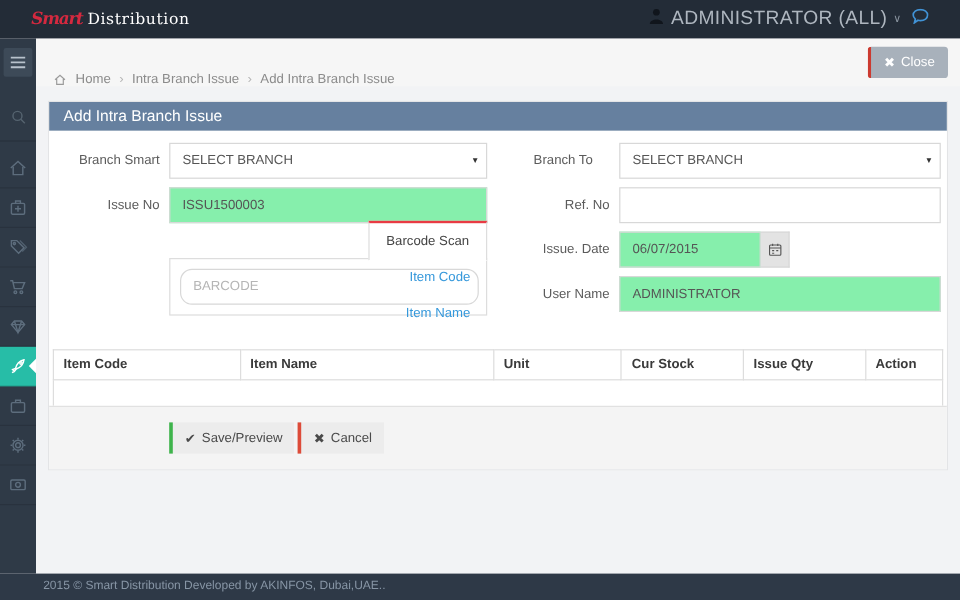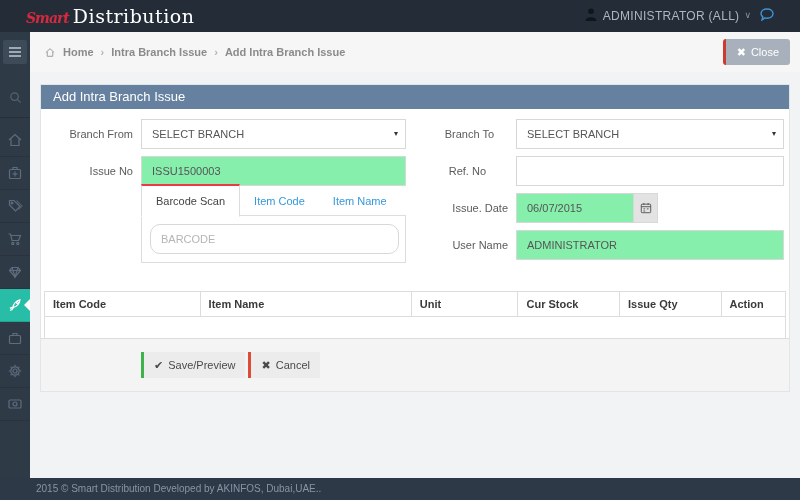--- a/index.html
+++ b/index.html
@@ -3,59 +3,59 @@
 <meta charset="utf-8">
 <style>
   * { margin:0; padding:0; box-sizing:border-box; }
   html,body { width:800px; height:500px; }
   body { font-family:"Liberation Sans", sans-serif; background:#f2f3f5; position:relative; overflow:hidden; }
 
   
   .navbar { position:absolute; left:0; top:0; width:800px; height:32px; background:#232c37; z-index:30; }
   .logo { position:absolute; left:26px; top:0; height:32px; line-height:32px; white-space:nowrap; }
   .logo-primary { font-family:"DejaVu Serif", serif; font-style:italic; font-weight:bold; font-size:14px; color:#d4293f; letter-spacing:-1px; }
-  .logo-secondary { font-family:"DejaVu Serif", serif; font-size:19px; color:#ffffff; margin-left:4px; letter-spacing:0.5px; }
+  .logo-secondary { font-family:"DejaVu Serif", serif; font-size:13px; color:#ffffff; margin-left:4px; letter-spacing:0.5px; }
   .user-area { position:absolute; right:26px; top:0; height:32px; display:flex; align-items:center; gap:5px; cursor:pointer; }
-  .user-label { color:#aeb6bf; font-size:12px; letter-spacing:0.3px; }
+  .user-label { color:#aeb6bf; font-size:16px; letter-spacing:0.3px; }
   .chevron { color:#8b95a0; font-size:9px; margin-top:-3px; }
 
   
   .sidebar { position:absolute; left:0; top:32px; width:30px; height:446px; background:#2f3a47; z-index:20; }
   .hamburger-box { width:24px; height:24px; margin:8px auto 14px auto; background:#3d4a58; border-radius:2px; display:flex; align-items:center; justify-content:center; cursor:pointer; }
   .side-item { width:30px; height:33px; display:flex; align-items:center; justify-content:center; cursor:pointer; border-bottom:1px solid rgba(0,0,0,0.12); position:relative; }
   .side-item.search-item { height:40px; margin-bottom:6px; border-bottom:1px solid rgba(0,0,0,0.18); }
   .side-item.active { background:#27bda7; }
   .side-item.active .notch { position:absolute; right:0; top:50%; margin-top:-6px; width:0; height:0; border-top:6px solid transparent; border-bottom:6px solid transparent; border-right:6px solid #ffffff; }
   .side-item svg { display:block; }
 
   
   .main { position:absolute; left:30px; top:32px; width:770px; height:446px; background:#f2f3f5; }
 
   .breadcrumb-bar { position:absolute; left:0; top:0; width:770px; height:40px; background:#f6f6f6; }
-  .breadcrumb { position:absolute; left:14px; top:0; height:40px; display:flex; align-items:center; gap:7px; font-size:11px; color:#8b8b8b;font-weight:bold; }
+  .breadcrumb { position:absolute; left:14px; top:0; height:40px; display:flex; align-items:flex-end; gap:7px; font-size:11px; color:#8b8b8b; }
   .crumb-link { cursor:pointer; }
   .crumb-sep { color:#b5b5b5; font-size:11px; }
   .close-btn { position:absolute; right:10px; top:7px; height:26px; background:#a8b1bb; border:none; border-left:3px solid #cc3a30; border-radius:3px; color:#ffffff; font-size:11px; padding:0 11px; cursor:pointer; display:flex; align-items:center; gap:5px; font-family:"Liberation Sans", sans-serif; }
 
   
   .panel { position:absolute; left:10px; top:52px; width:750px; background:#ffffff; border:1px solid #e3e4e6; }
   .panel-heading { height:24px; background:#66809f; color:#ffffff; font-size:13px; line-height:24px; padding-left:12px; }
   .panel-body { position:relative; height:229px; background:#ffffff; }
   .panel-footer { height:53px; background:#f4f4f4; border-top:1px solid #dddddd; display:flex; align-items:center; }
 
   .field-label { position:absolute; width:92px; text-align:right; font-size:11px; color:#5b5b5b; }
   .select-box { position:absolute; height:30px; background:#ffffff; border:1px solid #d8d8d8; font-size:11px; color:#555555; line-height:28px; padding:0 22px 0 10px; cursor:pointer; }
   .select-caret { position:absolute; right:7px; top:0; line-height:28px; font-size:8px; color:#333333; }
   .txt-input { position:absolute; height:30px; border:1px solid #d8d8d8; font-size:11px; color:#555555; padding:0 10px; font-family:"Liberation Sans", sans-serif; background:#ffffff; }
   .txt-input.readonly { background:#86efac; }
   .txt-input::placeholder { color:#b5b5b5; }
   .date-addon { position:absolute; width:24px; height:30px; background:#e3e3e3; border:1px solid #d8d8d8; border-left:none; display:flex; align-items:center; justify-content:center; cursor:pointer; }
 
   
-  .tab-strip { position:absolute; left:100px; top:75px; width:265px; height:32px; display:flex; align-items:flex-end; z-index:2; }
+  .tab-strip { position:absolute; left:100px; top:75px; width:265px; height:32px; display:flex; align-items:flex-end; z-index:2;flex-direction:column; }
   .tab { font-size:11px; padding:9px 14px 9px 14px; cursor:pointer; }
   .tab.active { background:#ffffff; border:1px solid #dddddd; border-top:2px solid #e83b44; border-bottom:1px solid #ffffff; color:#444444; margin-bottom:-1px; }
   .tab.link { color:#3598db; }
   .tab-content { position:absolute; left:100px; top:106px; width:265px; height:48px; border:1px solid #dddddd; background:#ffffff; z-index:1; }
   .tab-content .txt-input { left:8px; top:8px; width:249px; height:30px;border-radius:10px; }
 
   
   .item-table { position:absolute; left:3px; top:182px; width:742px; border-collapse:collapse; }
   .item-table th { border:1px solid #dddddd; font-size:11px; color:#3a3a3a; text-align:left; padding:6px 8px; font-weight:bold; background:#ffffff; }
   .item-table td.empty { height:21px; border-left:1px solid #dddddd; border-right:1px solid #dddddd; }
@@ -210,36 +210,36 @@
       <span>✖</span>
       <span>Close</span>
     </button>
   </div>
 
   <div class="panel">
     <div class="panel-heading">Add Intra Branch Issue</div>
 
     <div class="panel-body">
 
-      <label class="field-label" style="left:0; top:19px;">Branch From</label>
+      <label class="field-label" style="left:0; top:19px;">Branch Smart</label>
       <div class="select-box" style="left:100px; top:10px; width:265px;">
         <span>SELECT BRANCH</span>
         <span class="select-caret">▾</span>
       </div>
 
       <label class="field-label" style="left:361px; top:19px;">Branch To</label>
       <div class="select-box" style="left:475px; top:10px; width:268px;">
         <span>SELECT BRANCH</span>
         <span class="select-caret">▾</span>
       </div>
 
       <label class="field-label" style="left:0; top:56px;">Issue No</label>
       <input class="txt-input readonly" style="left: 100px; top: 47px; width: 265px;" readonly="" value="ISSU1500003">
 
-      <label class="field-label" style="left:353px; top:56px;">Ref. No</label>
+      <label class="field-label" style="left:375px; top:56px;">Ref. No</label>
       <input class="txt-input" style="left: 475px; top: 47px; width: 268px;" value="">
 
       <label class="field-label" style="left:375px; top:93px;">Issue. Date</label>
       <input class="txt-input readonly" style="left: 475px; top: 84px; width: 118px;" readonly="" value="06/07/2015">
       <div class="date-addon" style="left:593px; top:84px;">
         <svg width="12" height="12" viewBox="0 0 14 14">
             <g stroke="#555555" stroke-width="1.1" fill="none">
               <rect x="1.5" y="2.5" width="11" height="10" rx="1"></rect>
               <line x1="1.5" y1="5.5" x2="12.5" y2="5.5"></line>
               <line x1="4.5" y1="1.2" x2="4.5" y2="3.5"></line>

